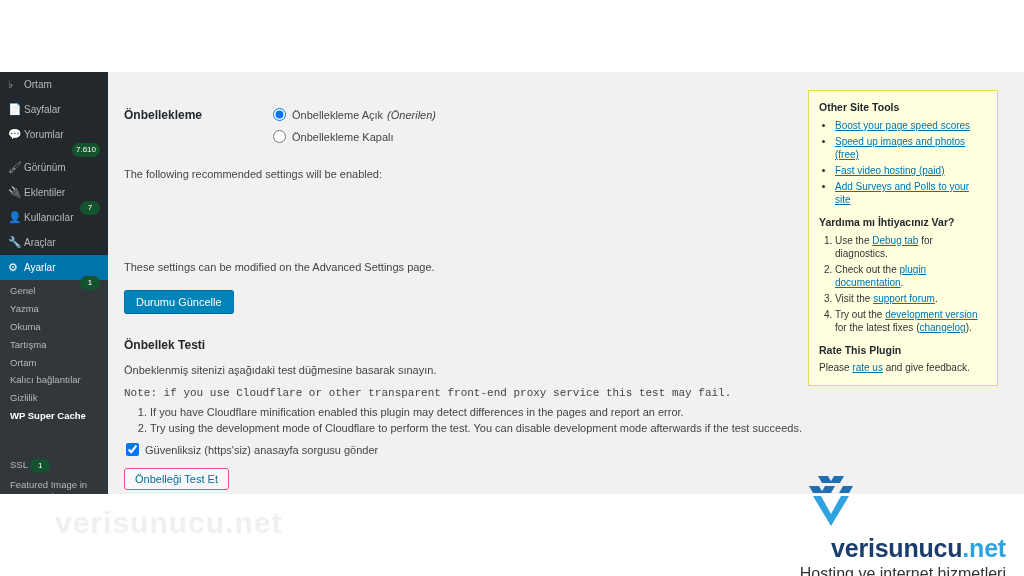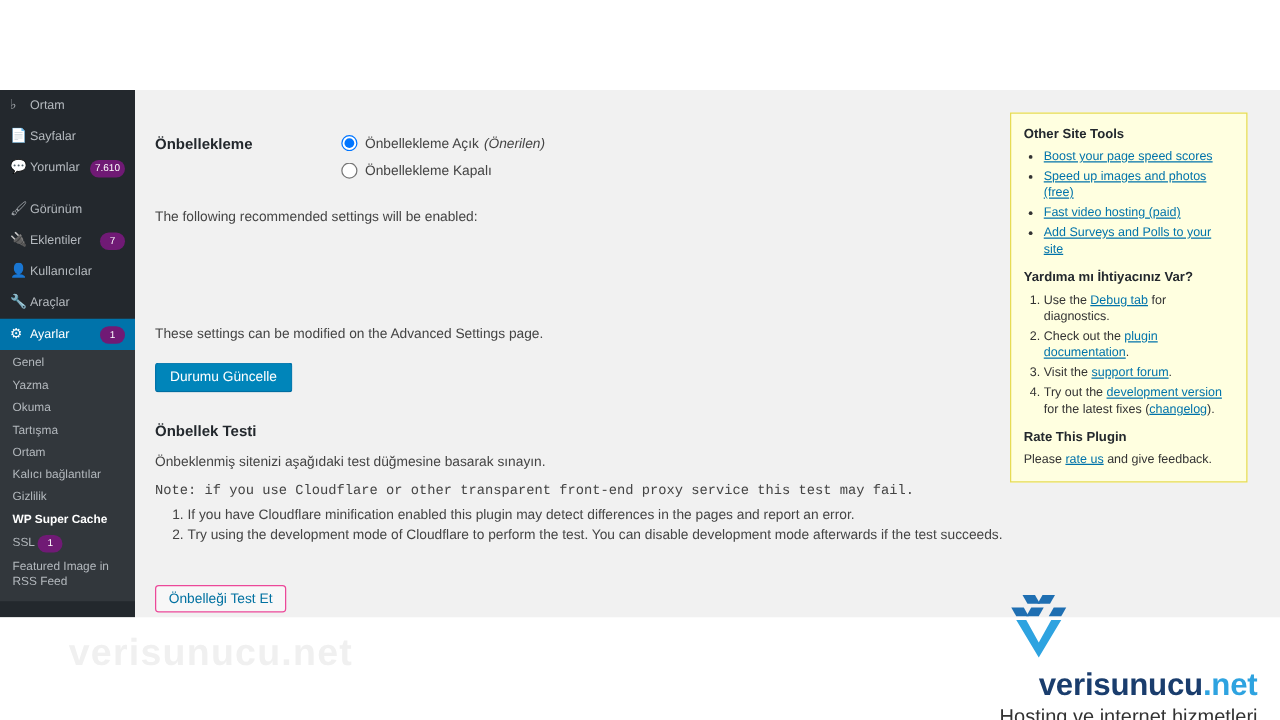--- a/index.html
+++ b/index.html
@@ -63,26 +63,27 @@
     white-space: nowrap;
     overflow: hidden;
   }
   .menu-sep { height: 8px; }
   .bubble {
     display: inline-block;
     min-width: 12px;
     height: 14px;
     line-height: 14px;
     border-radius: 7px;
-    background: #701a75;
+    background: #14532d;
     color: #fff;
     font-size: 8px;
     text-align: center;
     padding: 0 4px;
     margin-right: 8px;
+    margin-top: 31px;
   }
   
   .submenu {
     background: #32373c;
     padding: 2px 0 6px 0;
   }
   .submenu-item {
     display: block;
     padding: 3px 8px 3px 10px;
     color: #b4b9be;
@@ -373,20 +374,24 @@
       <div class="sect-title" id="cache-test-title">Önbellek Testi</div>
 
       <div class="para" id="p-test1">Önbeklenmiş sitenizi aşağıdaki test düğmesine basarak sınayın.</div>
       <div class="para" id="p-test2">Note: if you use Cloudflare or other transparent front-end proxy service this test may fail.</div>
 
       <ol class="test-list">
         <li>If you have Cloudflare minification enabled this plugin may detect differences in the pages and report an error.</li>
         <li>Try using the development mode of Cloudflare to perform the test. You can disable development mode afterwards if the test succeeds.</li>
       </ol>
 
+      <label id="checkbox-row">
+        <input type="checkbox" checked="" style="">
+        <span>Güvenliksiz (https'siz) anasayfa sorgusu gönder</span>
+      </label>
 
       <button class="button-secondary">Önbelleği Test Et</button>
 
       <div id="side-box">
         <h4>Other Site Tools</h4>
         <ul>
           <li><a>Boost your page speed scores</a></li>
           <li><a>Speed up images and photos (free)</a></li>
           <li><a>Fast video hosting (paid)</a></li>
           <li><a>Add Surveys and Polls to your site</a></li>

